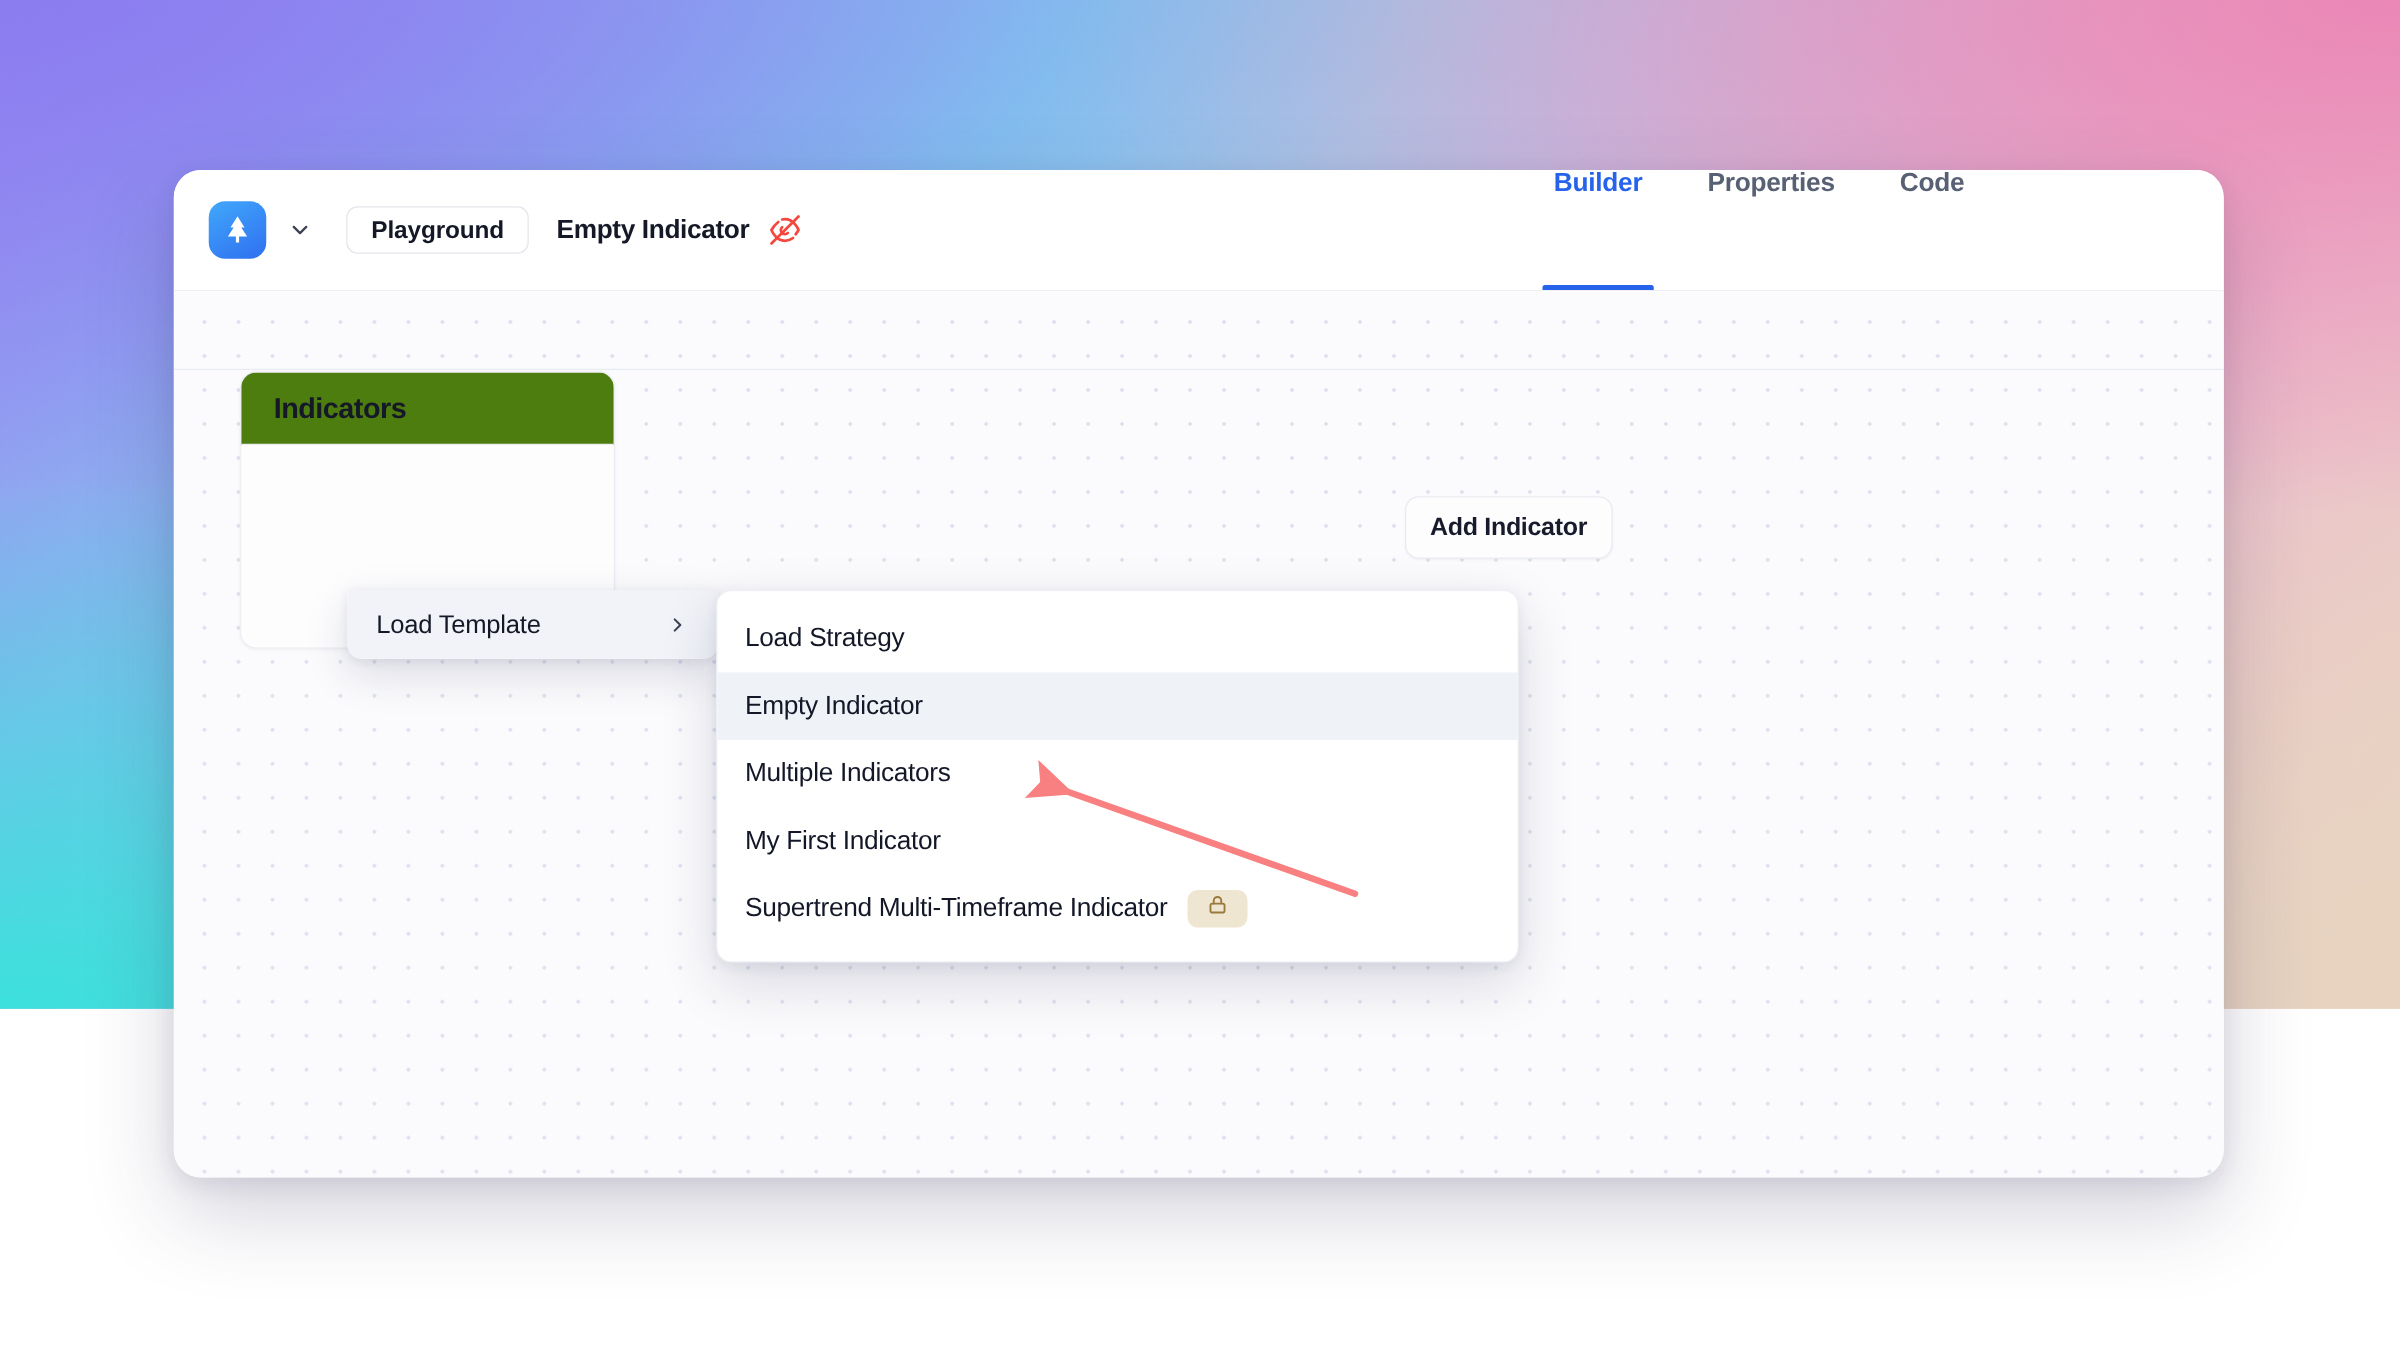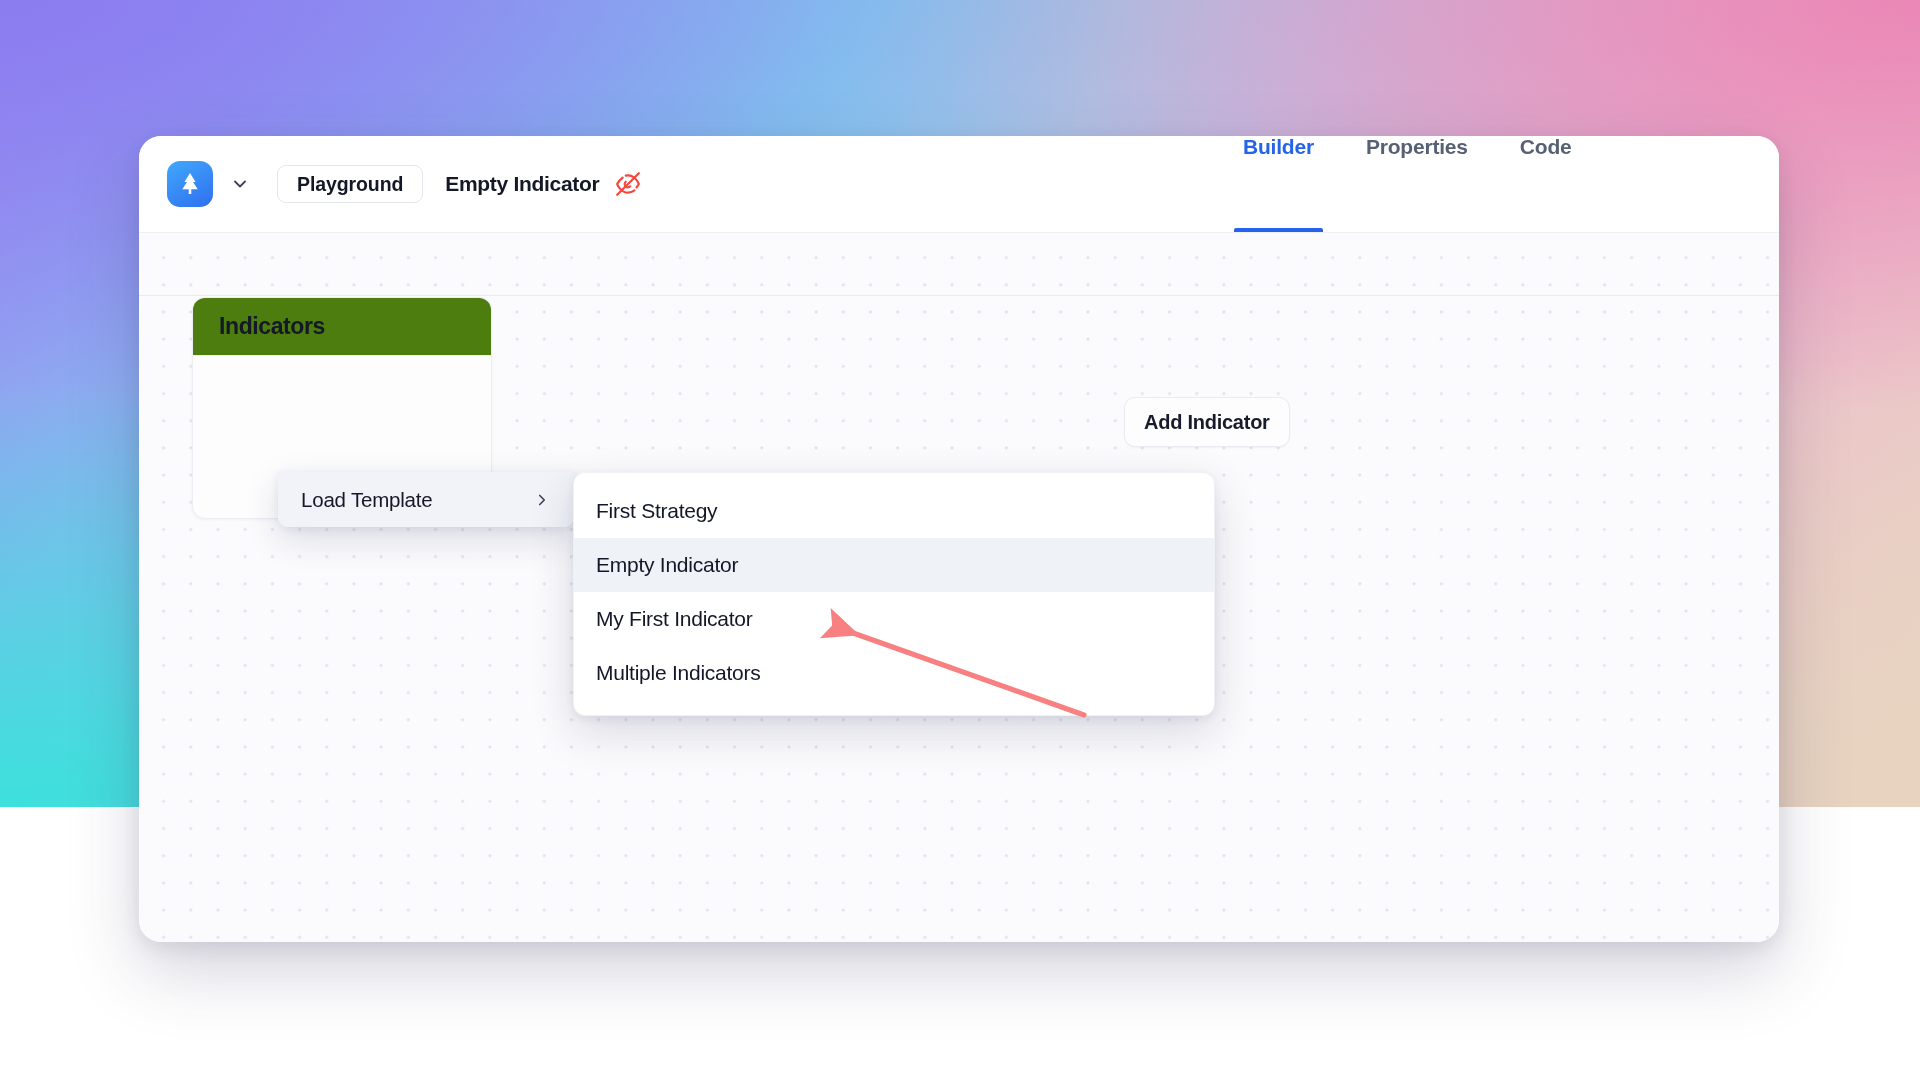--- a/index.html
+++ b/index.html
@@ -342,36 +342,47 @@
             <svg width="18" height="18" viewBox="0 0 24 24" fill="none" stroke="currentColor" stroke-width="2.2" stroke-linecap="round" stroke-linejoin="round" aria-hidden="true">
               <polyline points="9 6 15 12 9 18"></polyline>
             </svg>
           </span>
         </div>
       </div>
 
       <div id="submenu">
 
         <div class="submenu-item">
-          <span>First Strategy</span>
+          <span>Load Strategy</span>
         </div>
 
 
         <div class="submenu-item highlighted">
           <span>Empty Indicator</span>
         </div>
 
         <div class="submenu-item">
+          <span>Multiple Indicators</span>
+        </div>
+
+        <div class="submenu-item">
           <span>My First Indicator</span>
         </div>
 
         <div class="submenu-item">
-          <span>Multiple Indicators</span>
-        </div>
-
+          <span>Supertrend Multi-Timeframe Indicator</span>
+          <span class="lock-badge">
+            <span>
+              <svg width="18" height="18" viewBox="0 0 24 24" fill="none" stroke="currentColor" stroke-width="2" stroke-linecap="round" stroke-linejoin="round" aria-hidden="true">
+                <rect x="4.5" y="10.5" width="15" height="9.5" rx="2"></rect>
+                <path d="M8 10.5V7.4a4 4 0 0 1 8 0v3.1"></path>
+              </svg>
+            </span>
+          </span>
+        </div>
       </div>
 
       <svg id="annotation-arrow" viewBox="0 0 320 120" aria-hidden="true">
         <defs>
           <marker id="arrowhead" markerWidth="7" markerHeight="7" refX="4.2" refY="3.5" orient="auto" markerUnits="strokeWidth">
             <path d="M0,3.5 L7,0.4 L5.6,3.5 L7,6.6 Z" fill="#f98080"></path>
           </marker>
         </defs>
         <line x1="285" y1="112" x2="40" y2="25" stroke="#f98080" stroke-width="5.2" stroke-linecap="round" marker-end="url(#arrowhead)"></line>
       </svg>

